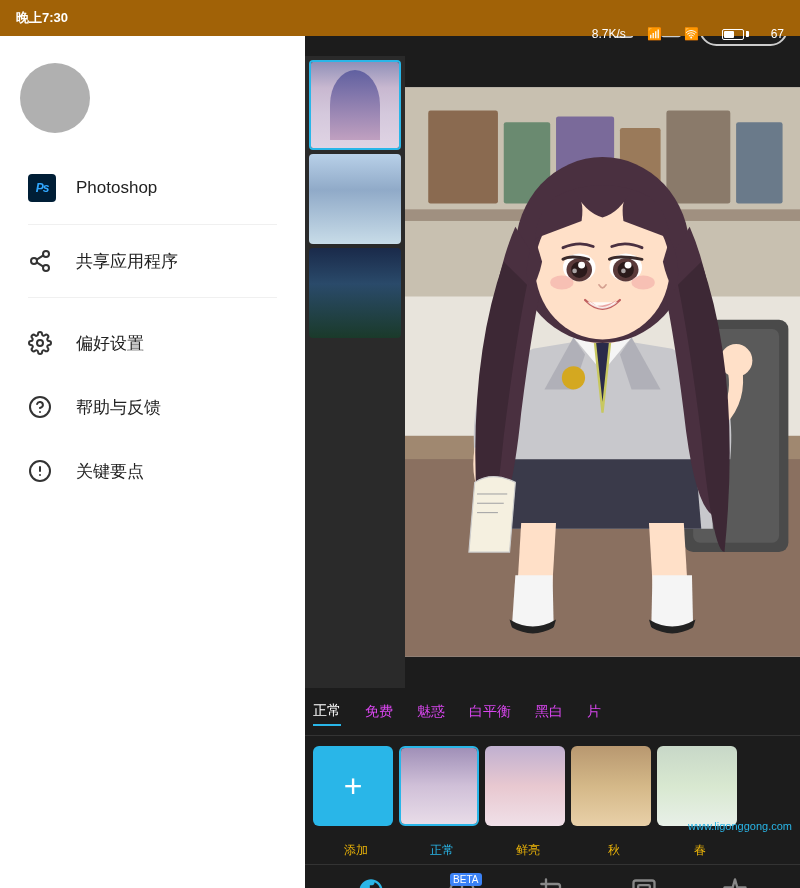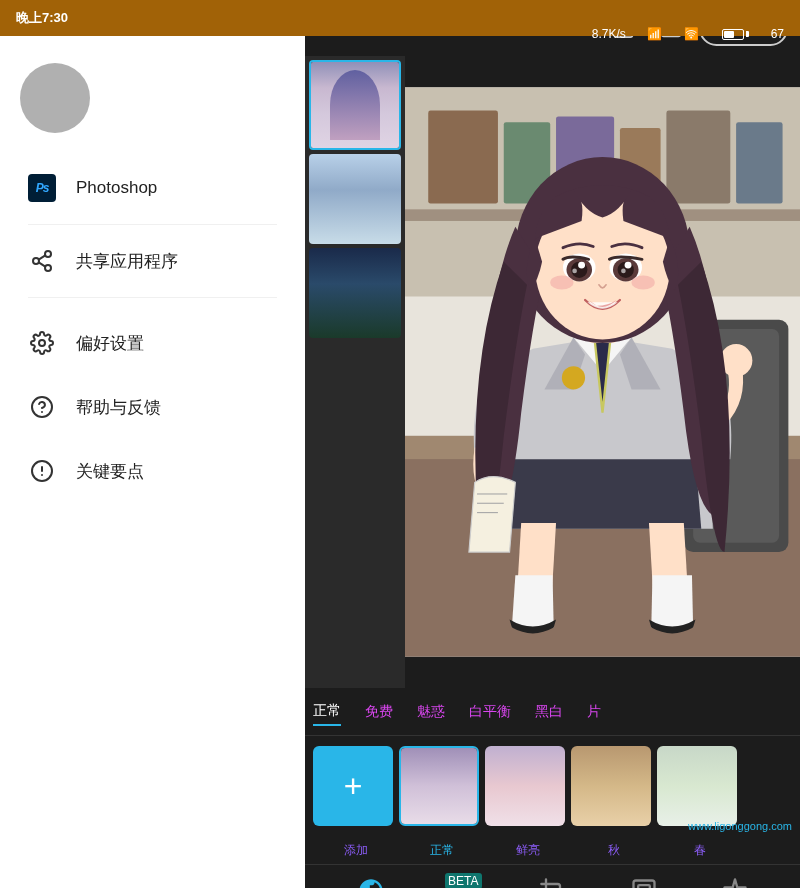--- a/index.html
+++ b/index.html
@@ -103,21 +103,20 @@
       gap: 20px;
       padding: 18px 28px;
       cursor: pointer;
       transition: background 0.15s;
     }
     .drawer-item-icon {
       width: 28px;
       height: 28px;
       display: flex;
       align-items: center;
-      justify-content: center;
       font-size: 22px;
       color: #333;
       flex-shrink: 0;
     }
     .drawer-item-label {
       font-size: 17px;
       color: #222;
       font-weight: 400;
     }
     .divider {
@@ -329,21 +328,21 @@
       height: 28px;
       display: flex;
       align-items: center;
       padding: 0 8px;
       gap: 0;
     }
     .filter-label {
       width: 86px;
       text-align: center;
       font-size: 12px;
-      color: #8b5cf6;
+      color: #eab308;
       flex-shrink: 0;
     }
     .filter-label.active { color: #29b6e8; }
 
     
     .bottom-toolbar {
       height: 52px;
       display: flex;
       align-items: center;
       justify-content: space-around;
@@ -359,23 +358,23 @@
       color: #999;
       cursor: pointer;
       font-size: 22px;
       position: relative;
     }
     .bt-icon.active { color: #29b6e8; }
     .bt-icon .beta-badge {
       position: absolute;
       top: 2px;
       right: 0;
-      background: #0f766e;
+      background: #3b82f6;
       color: #fff;
-      font-size: 12px;
+      font-size: 10px;
       padding: 1px 3px;
       border-radius: 3px;
     }
 
     
     .watermark {
       position: absolute;
       bottom: 56px;
       right: 8px;
       font-size: 11px;

